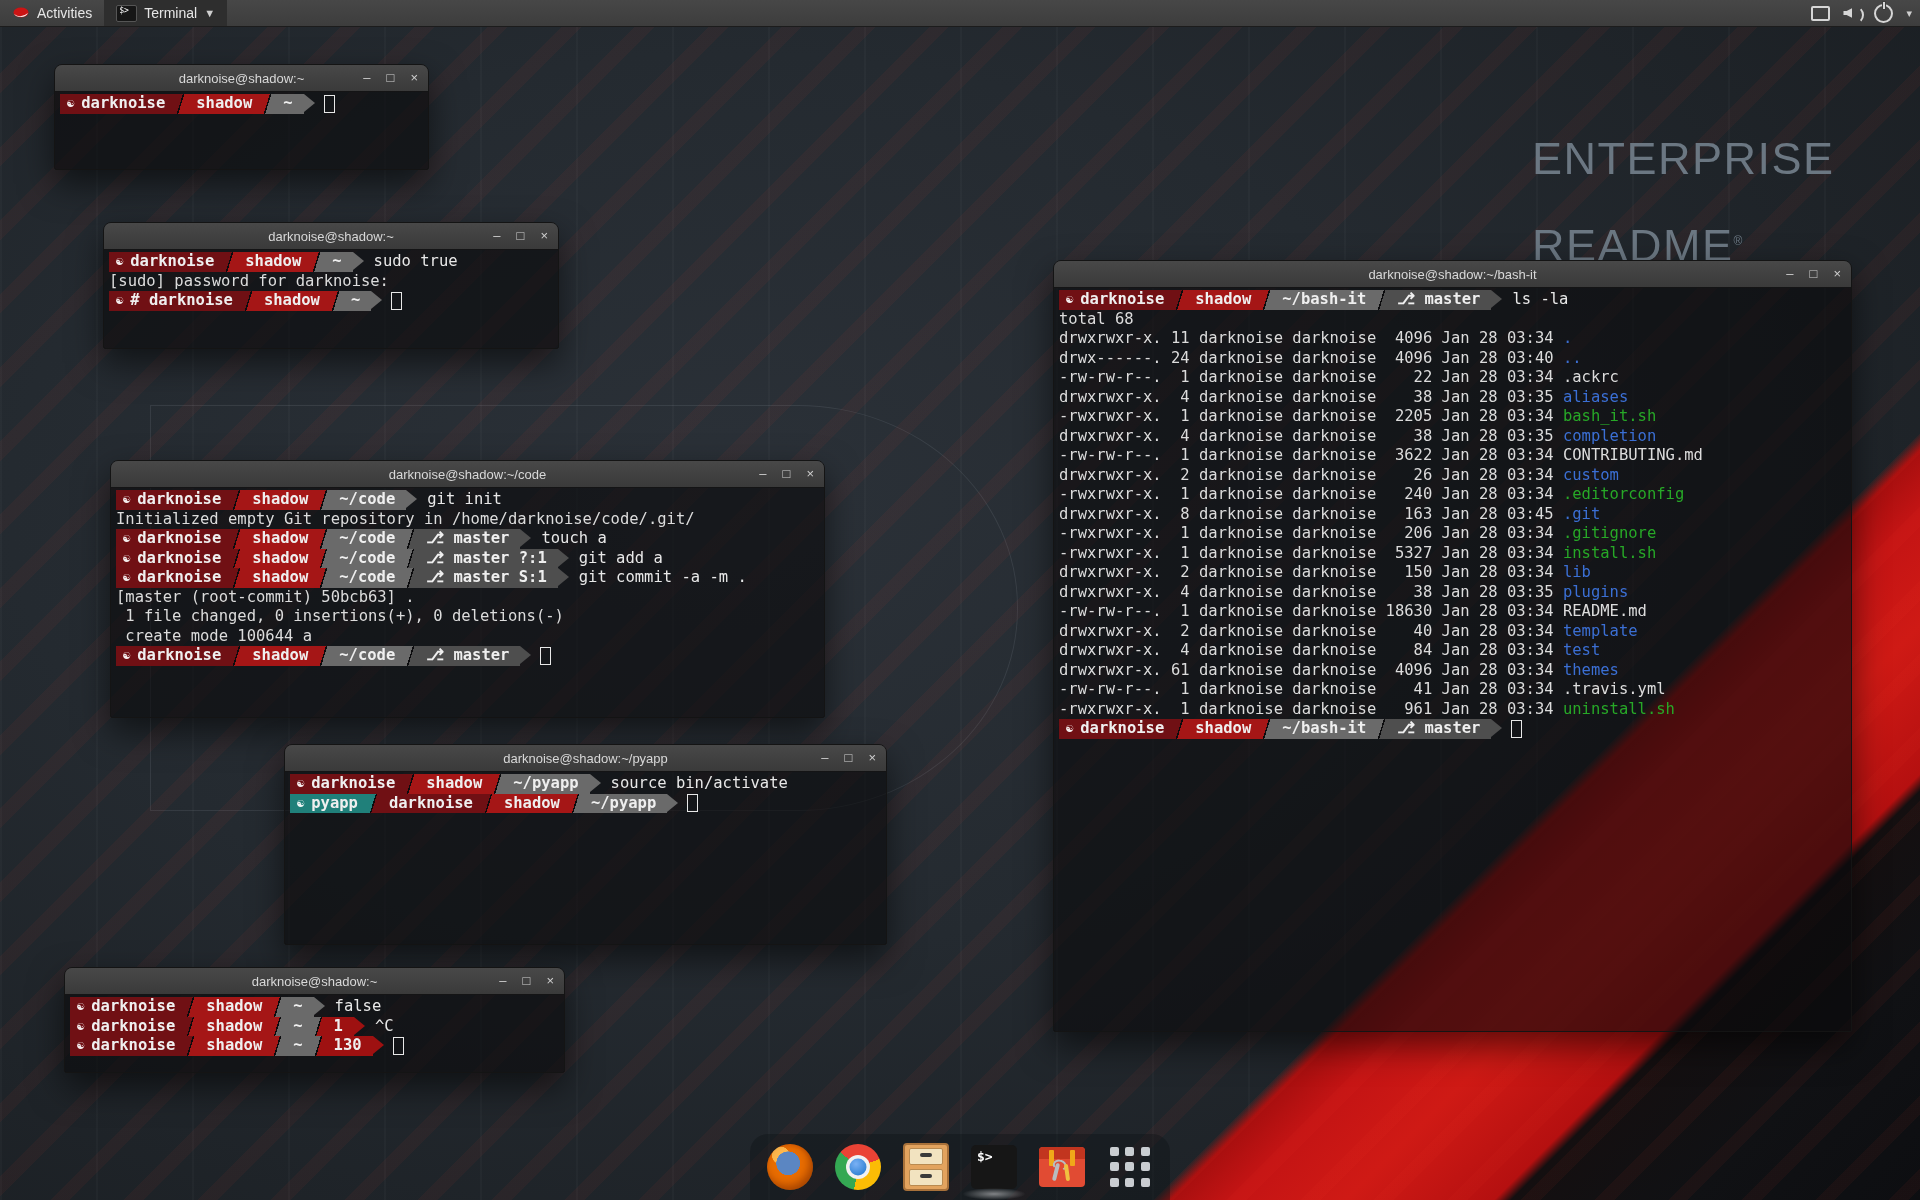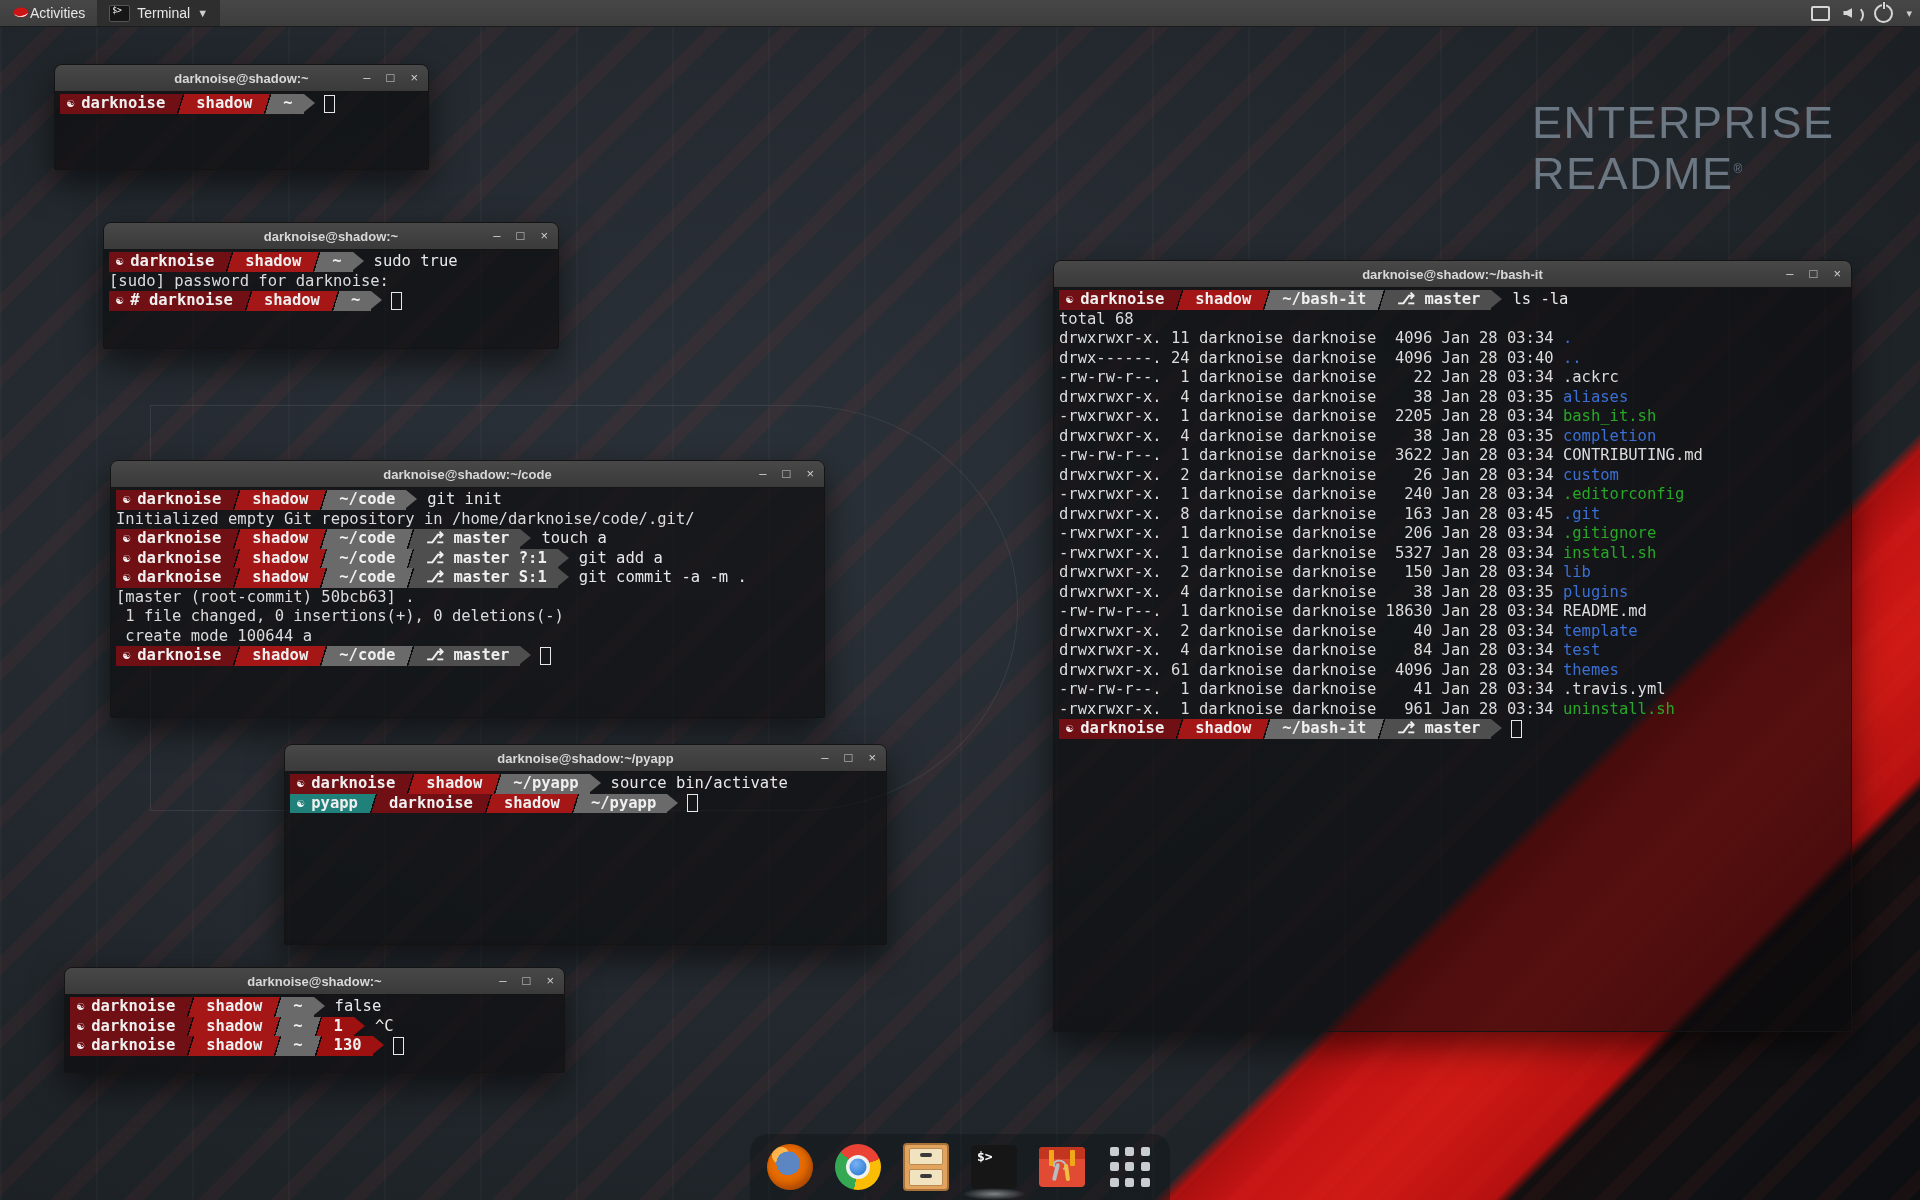--- a/index.html
+++ b/index.html
@@ -21,49 +21,49 @@
     background:
       repeating-linear-gradient(135deg, rgba(255,60,40,0.05) 0 14px, rgba(0,0,0,0) 14px 52px),
       linear-gradient(135deg,
         rgba(0,0,0,0) 0px, rgba(0,0,0,0) 1664px,
         #a80f0f 1676px, #c41414 1720px, #cf1a15 1800px, #b51010 1905px,
         #140f10 1917px, #101114 2040px, #0d0e11 2206px);
   }
   
   .branding{position:absolute;left:1532px;top:100px;z-index:0;color:#6e7a85;}
   .brand-1{font-size:31px;font-weight:bold;letter-spacing:1px;line-height:34px;}
-  .brand-2,.brand-3{font-size:45px;font-weight:300;letter-spacing:1.5px;line-height:46px;color:#6b7782;}
+  .brand-2,.brand-3{font-size:45px;font-weight:300;letter-spacing:1.5px;line-height:46px;color:#6b7782;margin-top:36px;}
   .brand-sup{font-size:12px;vertical-align:super;}
   
   .topbar{position:absolute;left:0;top:0;width:1920px;height:26px;z-index:50;
     background:linear-gradient(#474747,#3d3d3d);border-bottom:1px solid #1c1c1c;
     display:flex;align-items:center;color:#e6e6e6;font-size:14px;}
   .tb-left{display:flex;align-items:center;height:100%;}
-  .activities{display:flex;align-items:center;padding:0 12px;height:100%;}
+  .activities{display:flex;align-items:center;gap:7px;padding:0 12px;height:100%;}
   .appmenu{display:flex;align-items:center;gap:7px;padding:0 12px;height:100%;background:#2e2e2e;}
   .tb-clock{position:absolute;left:0;right:0;text-align:center;font-weight:bold;font-size:14px;pointer-events:none;}
   .tb-right{position:absolute;right:8px;top:0;height:26px;display:flex;align-items:center;gap:13px;}
   .ico-display{width:15px;height:11px;border:2px solid #d6d6d6;border-radius:2px;}
   .ico-vol{position:relative;width:18px;height:14px;}
   .ico-vol .spk{position:absolute;left:0;top:2px;width:9px;height:10px;background:#d6d6d6;
     clip-path:polygon(0 30%,35% 30%,100% 0,100% 100%,35% 70%,0 70%);}
   .ico-vol .arc{position:absolute;left:4px;top:0;width:13px;height:14px;border:2px solid transparent;
     border-right-color:#d6d6d6;border-radius:50%;}
   .ico-power{position:relative;width:15px;height:15px;border:2px solid #d6d6d6;border-radius:50%;}
   .ico-power:after{content:"";position:absolute;left:50%;top:-4px;width:2px;height:7px;background:#d6d6d6;
     transform:translateX(-50%);box-shadow:0 0 0 1px #3d3d3d;}
   .caret{color:#cfcfcf;font-size:11px;}
   .mini-term{width:17px;height:15px;background:#161616;border:1px solid #555;border-radius:2px;
     color:#fff;font-family:"DejaVu Sans Mono",monospace;font-size:8px;line-height:9px;padding-left:2px;}
   
   .window{position:absolute;z-index:10;border:1px solid #141414;border-radius:8px 8px 2px 2px;
     box-shadow:0 14px 34px rgba(0,0,0,0.55);}
   .titlebar{height:26px;background:linear-gradient(#484848,#3a3a3a);border-bottom:1px solid #262626;
     border-radius:7px 7px 0 0;position:relative;display:flex;align-items:center;justify-content:center;}
-  .title{color:#d8d8d8;font-size:13px;font-weight:bold;}
+  .title{color:#d8d8d8;font-size:13px;font-weight:normal;}
   .winbtns{position:absolute;right:10px;top:0;height:26px;display:flex;align-items:center;gap:16px;
     color:#cfcfcf;font-size:13px;}
   .winbtns span{cursor:default;line-height:26px;}
   .btn-min{letter-spacing:0;}
   .term-body{position:absolute;left:0;top:26px;right:0;bottom:0;background:rgba(9,9,11,0.62);
     font-family:"DejaVu Sans Mono",monospace;font-size:15.5px;color:#dcdcdc;
     padding:3px 0 0 5px;overflow:hidden;white-space:pre;}
   .row{height:19.5px;line-height:19.5px;}
   .row.prompt{display:flex;align-items:stretch;}
   .seg{display:flex;align-items:center;font-weight:bold;color:#efefef;padding:0 11px;}

